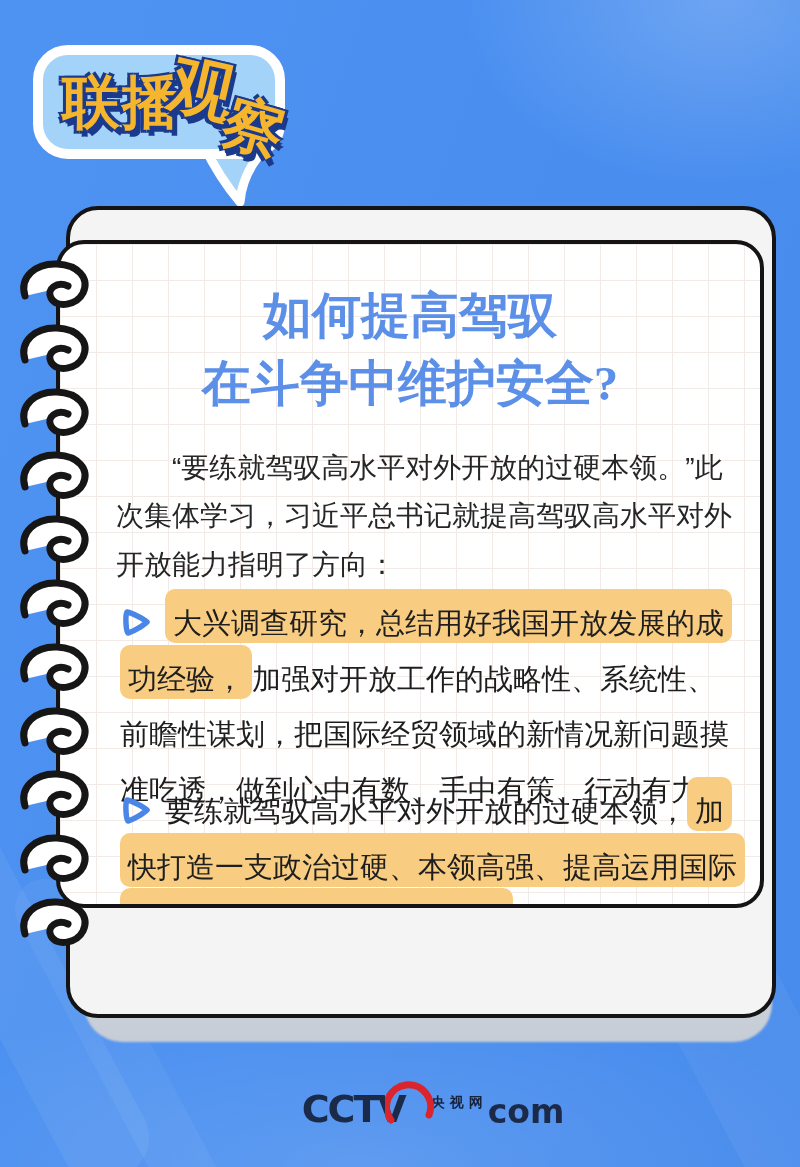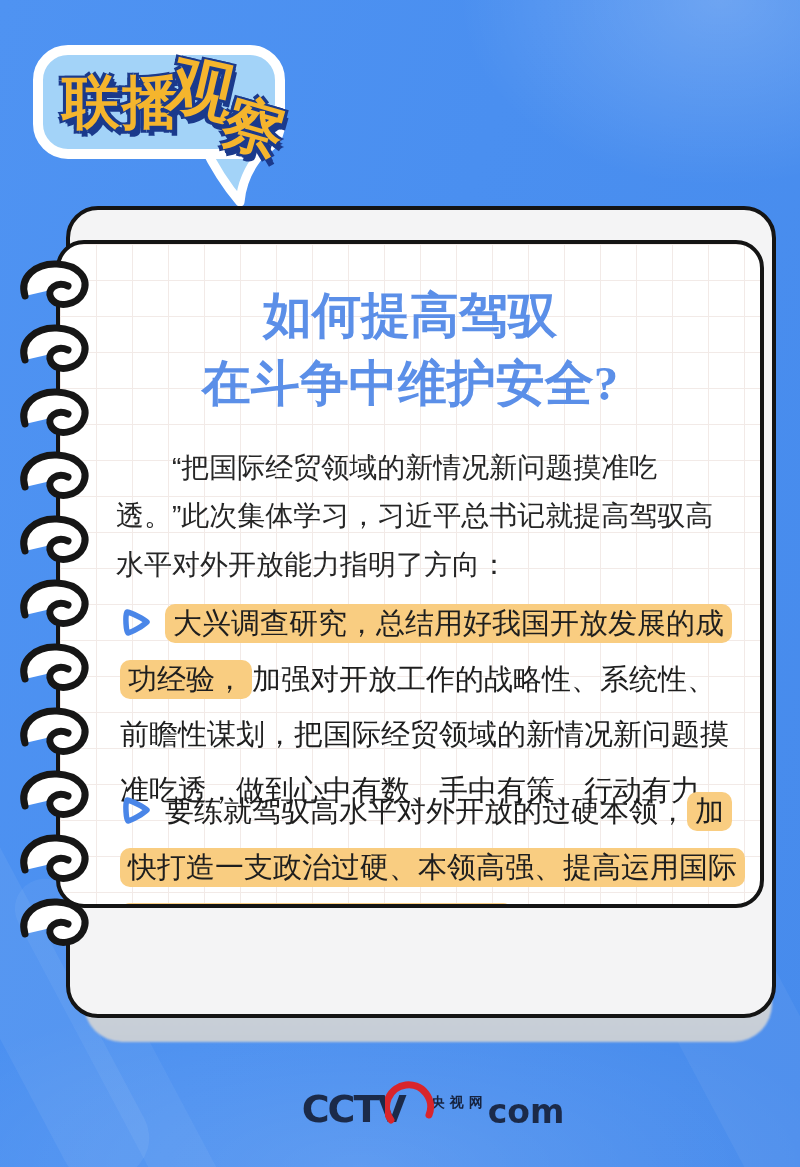--- a/index.html
+++ b/index.html
@@ -51,21 +51,21 @@
   .intro{position:absolute;top:200px;left:56px;width:624px;
     color:#262626;font-size:28px;line-height:1.73;text-indent:2em;
     font-family:"Liberation Sans","DejaVu Sans",sans-serif;}
   .bullet{position:absolute;left:60px;width:622px;
     font-family:"Liberation Serif","DejaVu Serif",serif;
     color:#1e1e1e;font-size:29px;line-height:1.92;}
   .bullet.b1{top:352px;}
   .bullet.b2{top:540px;}
   .bullet.b3{top:686px;}
   .bullet .play{display:inline-block;vertical-align:-4px;margin-right:12px;}
-  .hl{background:#f9cd81;border-radius:10px;padding:3px 8px 4px;
+  .hl{background:#f9cd81;border-radius:10px;padding:18px 8px 4px;
     -webkit-box-decoration-break:clone;box-decoration-break:clone;}
 
   
   .footer{position:absolute;top:1074px;left:0;width:100%;display:flex;
     justify-content:center;align-items:flex-end;padding-left:33px;}
   .cctv{font-family:"DejaVu Sans","Liberation Sans",sans-serif;font-weight:900;
     color:#1b2a49;font-size:38px;letter-spacing:-2px;line-height:1;}
   .swoosh{position:relative;width:54px;height:56px;margin-left:-20px;margin-bottom:-2px;}
   .dotcom{display:flex;flex-direction:row;margin-left:-8px;line-height:1;}
   .cn{font-size:14px;letter-spacing:5px;color:#16233f;font-weight:700;margin-bottom:3px;}
@@ -91,21 +91,21 @@
 
 <div class="sheet-shadow"></div>
 <div class="sheet-back"></div>
 
 <div class="page">
   <div class="title">
     <div>如何提高驾驭</div>
     <div>在斗争中维护安全?</div>
   </div>
 
-  <div class="intro">“把国际经贸领域的新情况新问题摸准吃透。”此次集体学习，习近平总书记就提高驾驭高水平对外开放能力指明了方向：</div>
+  <div class="intro">“要练就驾驭高水平对外开放的过硬本领。”此次集体学习，习近平总书记就提高驾驭高水平对外开放能力指明了方向：</div>
 
   <div class="bullet b1"><svg class="play" width="33" height="30" viewBox="0 0 33 30">
         <path d="M7 5 C12 6 24 12 27 15 C23 19 12 25 8 26 C6 24 5 9 7 5 Z" fill="none" stroke="#4a86e8" stroke-width="5.5" stroke-linejoin="round" stroke-linecap="round"></path>
       </svg><span class="hl">大兴调查研究，总结用好我国开放发展的成功经验，</span><span class="plain">加强对开放工作的战略性、系统性、前瞻性谋划，把国际经贸领域的新情况新问题摸准吃透，做到心中有数、手中有策、行动有力。</span></div>
 
   <div class="bullet b2"><svg class="play" width="33" height="30" viewBox="0 0 33 30">
         <path d="M7 5 C12 6 24 12 27 15 C23 19 12 25 8 26 C6 24 5 9 7 5 Z" fill="none" stroke="#4a86e8" stroke-width="5.5" stroke-linejoin="round" stroke-linecap="round"></path>
       </svg><span class="plain">要练就驾驭高水平对外开放的过硬本领，</span><span class="hl">加快打造一支政治过硬、本领高强、提高运用国际规则维护我国发展权益能力。</span></div>
 
 </div>

